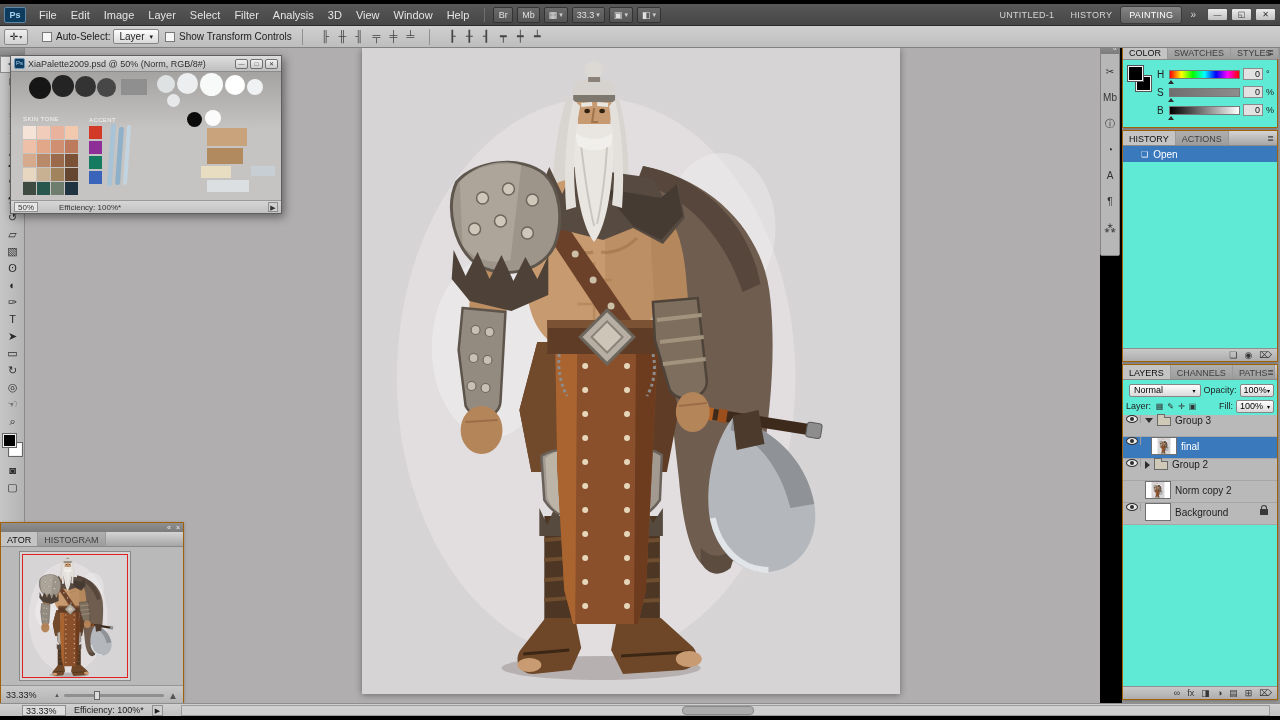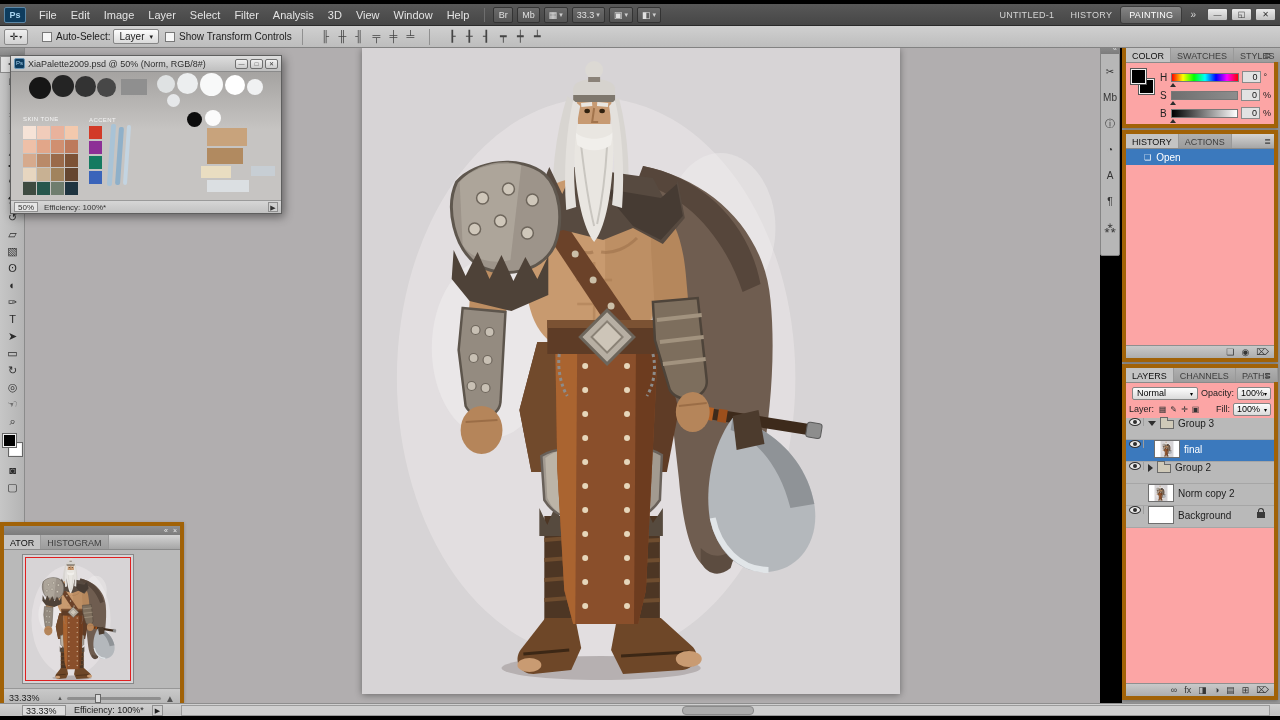--- a/index.html
+++ b/index.html
@@ -42,21 +42,21 @@
 #chips{position:relative;width:25px;height:28px;margin-top:4px}
 #fg-chip{position:absolute;left:3px;top:0;width:13px;height:13px;border:1px solid #f0f0f0;box-shadow:0 0 0 1px #666;z-index:2}
 #bg-chip{position:absolute;left:9px;top:9px;width:13px;height:13px;border:1px solid #f0f0f0;box-shadow:0 0 0 1px #666}
 
 #right-col-bg{position:absolute;left:1122px;top:38px;width:158px;height:665px;background:#989898}
 .collapse-tag{position:absolute;font-size:9px;color:#e8e8e8;z-index:6}
 #dock-strip{position:absolute;left:1100px;top:44px;width:20px;height:212px;background:#b7b7b7;border:1px solid #858585;border-radius:2px;z-index:5}
 .dock-head{height:9px;background:linear-gradient(#8f8f8f,#7c7c7c);color:#e5e5e5;font-size:7px;text-align:right;line-height:8px;padding-right:2px}
 .dockicon{width:18px;height:16px;margin-top:10px;font-size:10px;color:#333;text-align:center;line-height:16px}
 
-.panel{position:absolute;background:#fca5a5;border:4px solid #a16207;box-shadow:0 1px 3px rgba(0,0,0,.25);z-index:10}
+.panel{position:absolute;background:#5eead4;border:1px solid #a16207;box-shadow:0 1px 3px rgba(0,0,0,.25);z-index:10}
 .ptabs{height:15px;background:linear-gradient(#d4d4d4,#a6a6a6);display:flex;border-bottom:1px solid #8a8a8a;position:relative}
 .ptab{font-size:9px;color:#3e3e3e;padding:3px 6px 0;border-right:1px solid #999;background:linear-gradient(#b0b0b0,#9c9c9c);white-space:nowrap}
 .ptab.active{background:#c4c4c4;color:#0f0f0f}
 .pmenu{position:absolute;right:3px;top:3px;font-size:8px;color:#3c3c3c}
 .pbottom{position:absolute;left:0;right:0;bottom:0;height:13px;background:linear-gradient(#c9c9c9,#adadad);border-top:1px solid #8f8f8f;display:flex;justify-content:flex-end;align-items:center;padding:0 5px}
 .pb-icons{display:flex;gap:7px}
 .pbicon{font-size:9px;color:#363636}
 
 #color-panel{left:1122px;top:44px;width:156px;height:84px}
 #cp-chips{position:absolute;left:5px;top:21px;width:26px;height:30px}
@@ -130,21 +130,21 @@
 .sb-thumb{position:absolute;left:46%;top:0;width:72px;height:9px;background:#acacac;border:1px solid #8a8a8a;border-radius:4px}
 
 #palette-window{position:absolute;left:10px;top:55px;width:272px;height:159px;background:#7dd3fc;border:1px solid #5f5f5f;box-shadow:2px 3px 9px rgba(0,0,0,.45);z-index:30}
 .pw-title{height:16px;background:linear-gradient(#dedede,#bfbfbf);border-bottom:1px solid #8a8a8a;display:flex;align-items:center;padding:0 3px;gap:3px}
 .pw-icon{width:11px;height:11px;background:#0e3c5e;border:1px solid #6b96b5;border-radius:2px;color:#a8d4f0;font-size:6px;line-height:9px;text-align:center}
 .pw-text{font-size:9px;color:#2e2e2e;flex:1;white-space:nowrap;overflow:hidden}
 .pw-btn{width:13px;height:10px;background:linear-gradient(#f2f2f2,#cdcdcd);border:1px solid #707070;border-radius:2px;font-size:6px;line-height:8px;text-align:center;color:#333;margin-left:2px}
 .pw-content{position:relative;height:128px;background:linear-gradient(#a5a3a1,#c6c4c2 45%)}
 .swatch{position:absolute}
 .pw-label{position:absolute;font-size:6px;color:#f4f4f4;letter-spacing:.4px}
-.pw-status{height:13px;background:linear-gradient(#d6d6d6,#c2c2c2);border-top:1px solid #9a9a9a;display:flex;align-items:center;font-size:8px;color:#333;padding:0 3px;gap:6px}
+.pw-status{height:13px;background:linear-gradient(#d6d6d6,#c2c2c2);border-top:1px solid #9a9a9a;display:flex;align-items:center;font-size:8px;color:#333;padding:0 3px;gap:21px}
 .pw-zoom{background:#e6e6e6;border:1px solid #909090;padding:0 3px;height:10px;line-height:9px}
 .pw-arrow{margin-left:auto;font-size:7px;border:1px solid #909090;background:#d0d0d0;width:10px;text-align:center;height:10px;line-height:9px}
 .letterbox{position:absolute;left:0;width:1280px;background:#000;z-index:50}
 </style>
 </head>
 <body>
 
 <svg width="0" height="0" style="position:absolute" aria-hidden="true">
 <defs>
 <symbol id="barb" viewBox="0 0 540 646">

